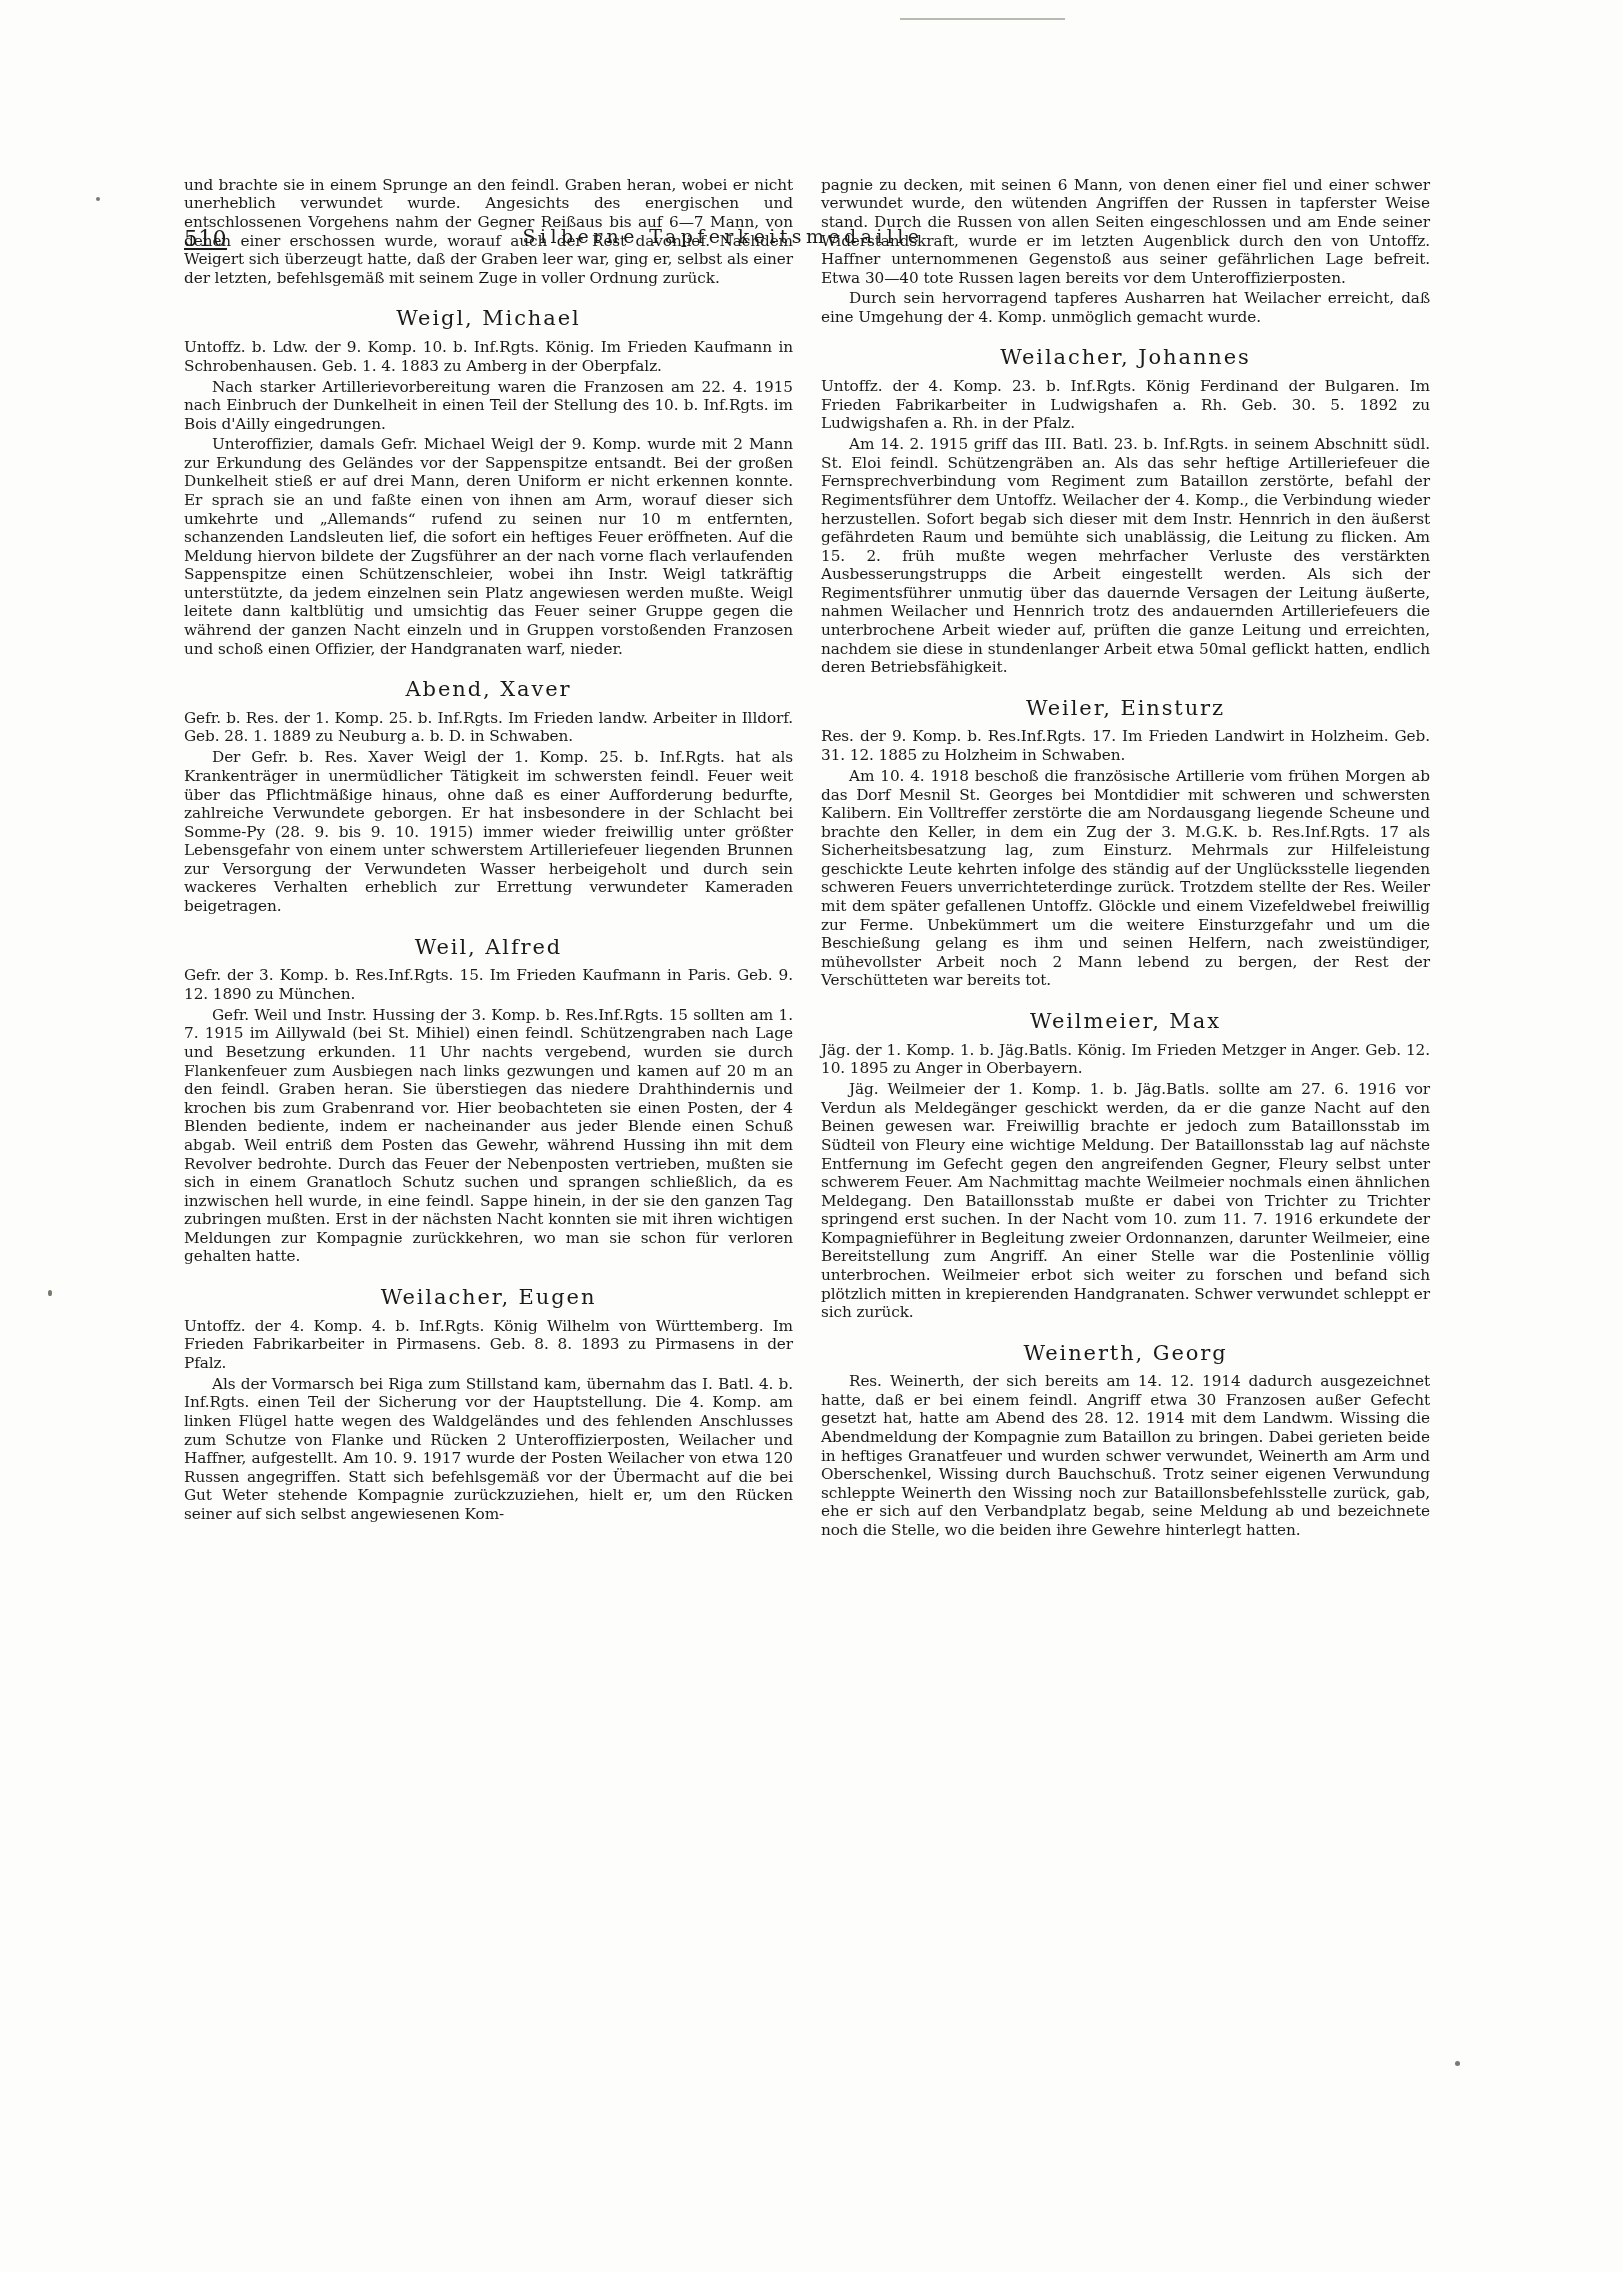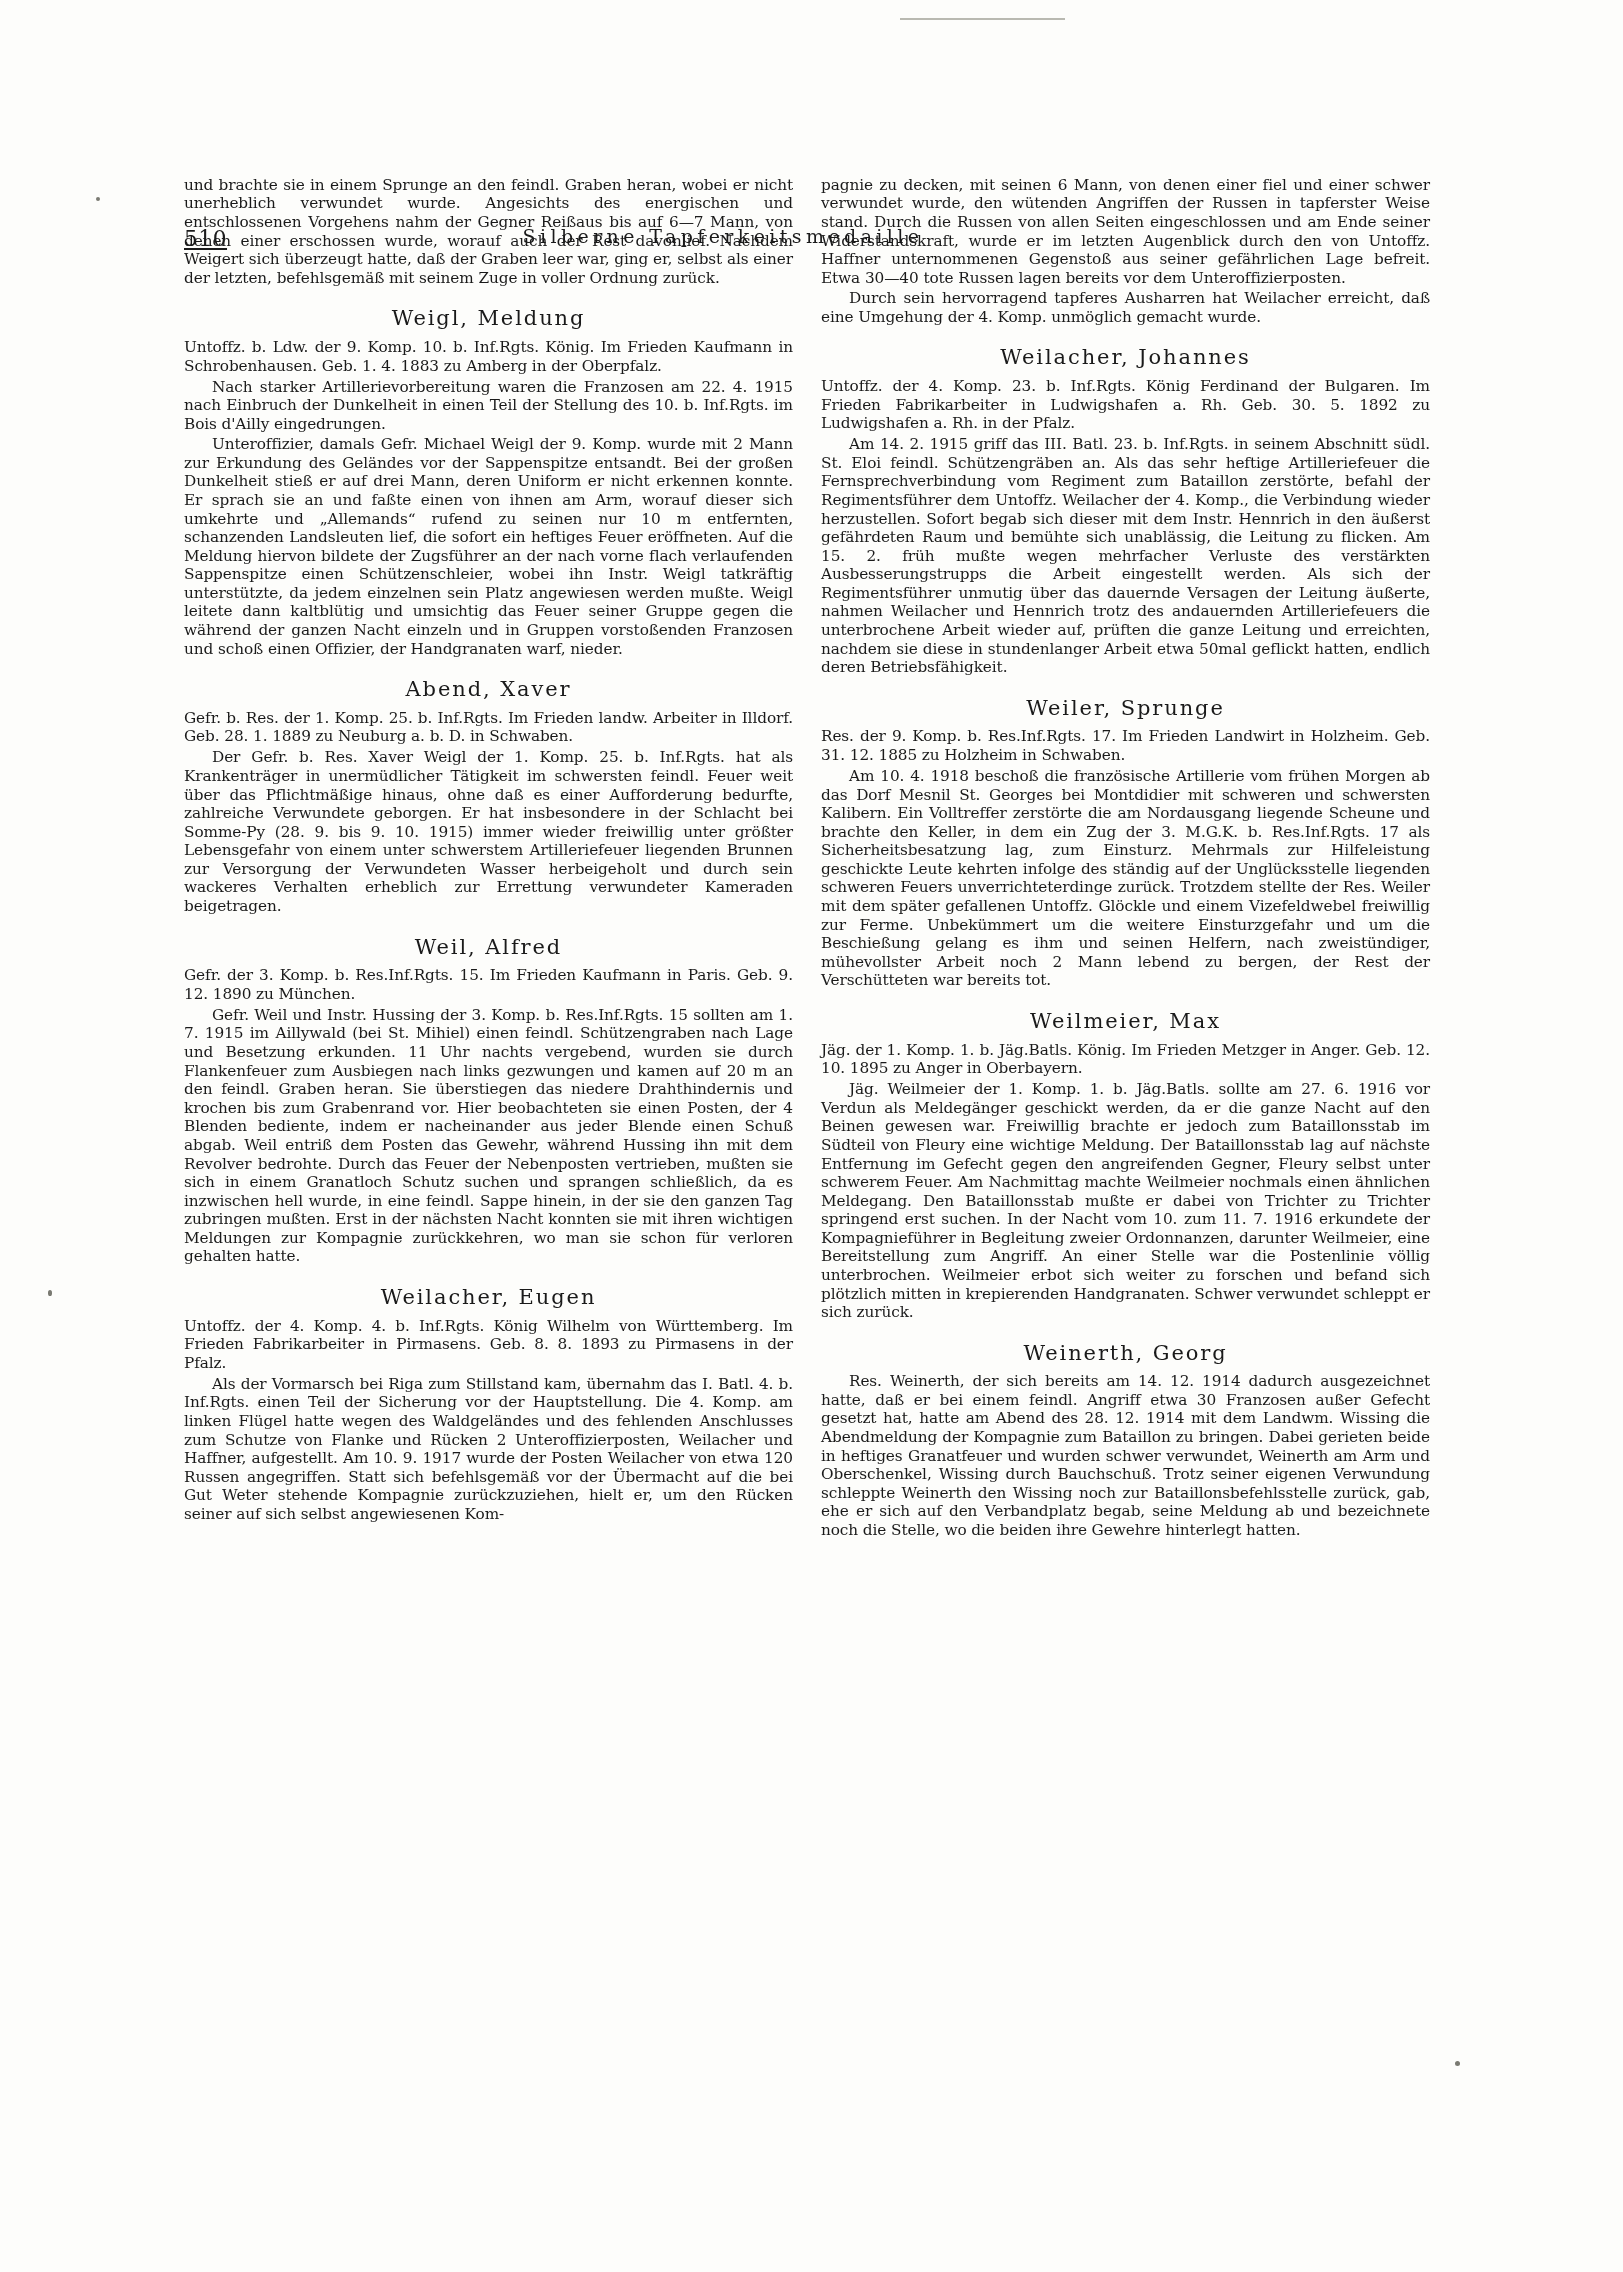--- a/index.html
+++ b/index.html
@@ -108,21 +108,21 @@
     <div class="page-number">510</div>
     <div class="running-head">Silberne Tapferkeitsmedaille</div>
   </div>
 
   <div class="columns">
 
     <div class="col">
 
       <p class="body-para">und brachte sie in einem Sprunge an den feindl. Graben heran, wobei er nicht unerheblich verwundet wurde. Angesichts des energischen und entschlossenen Vorgehens nahm der Gegner Reißaus bis auf 6—7 Mann, von denen einer erschossen wurde, worauf auch der Rest davonlief. Nachdem Weigert sich überzeugt hatte, daß der Graben leer war, ging er, selbst als einer der letzten, befehlsgemäß mit seinem Zuge in voller Ordnung zurück.</p>
 
-      <h2 class="entry-title">Weigl, Meldung</h2>
+      <h2 class="entry-title">Weigl, Michael</h2>
       <p class="center lead">Untoffz. b. Ldw. der 9. Komp. 10. b. Inf.Rgts. König. Im Frieden Kaufmann in Schrobenhausen. Geb. 1. 4. 1883 zu Amberg in der Oberpfalz.</p>
       <p class="indent body-para">Nach starker Artillerievorbereitung waren die Franzosen am 22. 4. 1915 nach Einbruch der Dunkelheit in einen Teil der Stellung des 10. b. Inf.Rgts. im Bois d'Ailly eingedrungen.</p>
       <p class="indent body-para">Unteroffizier, damals Gefr. Michael Weigl der 9. Komp. wurde mit 2 Mann zur Erkundung des Geländes vor der Sappenspitze entsandt. Bei der großen Dunkelheit stieß er auf drei Mann, deren Uniform er nicht erkennen konnte. Er sprach sie an und faßte einen von ihnen am Arm, worauf dieser sich umkehrte und „Allemands“ rufend zu seinen nur 10 m entfernten, schanzenden Landsleuten lief, die sofort ein heftiges Feuer eröffneten. Auf die Meldung hiervon bildete der Zugsführer an der nach vorne flach verlaufenden Sappenspitze einen Schützenschleier, wobei ihn Instr. Weigl tatkräftig unterstützte, da jedem einzelnen sein Platz angewiesen werden mußte. Weigl leitete dann kaltblütig und umsichtig das Feuer seiner Gruppe gegen die während der ganzen Nacht einzeln und in Gruppen vorstoßenden Franzosen und schoß einen Offizier, der Handgranaten warf, nieder.</p>
 
       <h2 class="entry-title">Abend, Xaver</h2>
       <p class="center lead">Gefr. b. Res. der 1. Komp. 25. b. Inf.Rgts. Im Frieden landw. Arbeiter in Illdorf. Geb. 28. 1. 1889 zu Neuburg a. b. D. in Schwaben.</p>
       <p class="indent body-para">Der Gefr. b. Res. Xaver Weigl der 1. Komp. 25. b. Inf.Rgts. hat als Krankenträger in unermüdlicher Tätigkeit im schwersten feindl. Feuer weit über das Pflichtmäßige hinaus, ohne daß es einer Aufforderung bedurfte, zahlreiche Verwundete geborgen. Er hat insbesondere in der Schlacht bei Somme-Py (28. 9. bis 9. 10. 1915) immer wieder freiwillig unter größter Lebensgefahr von einem unter schwerstem Artilleriefeuer liegenden Brunnen zur Versorgung der Verwundeten Wasser herbeigeholt und durch sein wackeres Verhalten erheblich zur Errettung verwundeter Kameraden beigetragen.</p>
 
       <h2 class="entry-title">Weil, Alfred</h2>
       <p class="center lead">Gefr. der 3. Komp. b. Res.Inf.Rgts. 15. Im Frieden Kaufmann in Paris. Geb. 9. 12. 1890 zu München.</p>
@@ -136,21 +136,21 @@
 
     <div class="col">
 
       <p class="body-para">pagnie zu decken, mit seinen 6 Mann, von denen einer fiel und einer schwer verwundet wurde, den wütenden Angriffen der Russen in tapferster Weise stand. Durch die Russen von allen Seiten eingeschlossen und am Ende seiner Widerstandskraft, wurde er im letzten Augenblick durch den von Untoffz. Haffner unternommenen Gegenstoß aus seiner gefährlichen Lage befreit. Etwa 30—40 tote Russen lagen bereits vor dem Unteroffizierposten.</p>
       <p class="indent body-para">Durch sein hervorragend tapferes Ausharren hat Weilacher erreicht, daß eine Umgehung der 4. Komp. unmöglich gemacht wurde.</p>
 
       <h2 class="entry-title">Weilacher, Johannes</h2>
       <p class="center lead">Untoffz. der 4. Komp. 23. b. Inf.Rgts. König Ferdinand der Bulgaren. Im Frieden Fabrikarbeiter in Ludwigshafen a. Rh. Geb. 30. 5. 1892 zu Ludwigshafen a. Rh. in der Pfalz.</p>
       <p class="indent body-para">Am 14. 2. 1915 griff das III. Batl. 23. b. Inf.Rgts. in seinem Abschnitt südl. St. Eloi feindl. Schützengräben an. Als das sehr heftige Artilleriefeuer die Fernsprechverbindung vom Regiment zum Bataillon zerstörte, befahl der Regimentsführer dem Untoffz. Weilacher der 4. Komp., die Verbindung wieder herzustellen. Sofort begab sich dieser mit dem Instr. Hennrich in den äußerst gefährdeten Raum und bemühte sich unablässig, die Leitung zu flicken. Am 15. 2. früh mußte wegen mehrfacher Verluste des verstärkten Ausbesserungstrupps die Arbeit eingestellt werden. Als sich der Regimentsführer unmutig über das dauernde Versagen der Leitung äußerte, nahmen Weilacher und Hennrich trotz des andauernden Artilleriefeuers die unterbrochene Arbeit wieder auf, prüften die ganze Leitung und erreichten, nachdem sie diese in stundenlanger Arbeit etwa 50mal geflickt hatten, endlich deren Betriebsfähigkeit.</p>
 
-      <h2 class="entry-title">Weiler, Sprunge</h2>
+      <h2 class="entry-title">Weiler, Einsturz</h2>
       <p class="center lead">Res. der 9. Komp. b. Res.Inf.Rgts. 17. Im Frieden Landwirt in Holzheim. Geb. 31. 12. 1885 zu Holzheim in Schwaben.</p>
       <p class="indent body-para">Am 10. 4. 1918 beschoß die französische Artillerie vom frühen Morgen ab das Dorf Mesnil St. Georges bei Montdidier mit schweren und schwersten Kalibern. Ein Volltreffer zerstörte die am Nordausgang liegende Scheune und brachte den Keller, in dem ein Zug der 3. M.G.K. b. Res.Inf.Rgts. 17 als Sicherheitsbesatzung lag, zum Einsturz. Mehrmals zur Hilfeleistung geschickte Leute kehrten infolge des ständig auf der Unglücksstelle liegenden schweren Feuers unverrichteterdinge zurück. Trotzdem stellte der Res. Weiler mit dem später gefallenen Untoffz. Glöckle und einem Vizefeldwebel freiwillig zur Ferme. Unbekümmert um die weitere Einsturzgefahr und um die Beschießung gelang es ihm und seinen Helfern, nach zweistündiger, mühevollster Arbeit noch 2 Mann lebend zu bergen, der Rest der Verschütteten war bereits tot.</p>
 
       <h2 class="entry-title">Weilmeier, Max</h2>
       <p class="center lead">Jäg. der 1. Komp. 1. b. Jäg.Batls. König. Im Frieden Metzger in Anger. Geb. 12. 10. 1895 zu Anger in Oberbayern.</p>
       <p class="indent body-para">Jäg. Weilmeier der 1. Komp. 1. b. Jäg.Batls. sollte am 27. 6. 1916 vor Verdun als Meldegänger geschickt werden, da er die ganze Nacht auf den Beinen gewesen war. Freiwillig brachte er jedoch zum Bataillonsstab im Südteil von Fleury eine wichtige Meldung. Der Bataillonsstab lag auf nächste Entfernung im Gefecht gegen den angreifenden Gegner, Fleury selbst unter schwerem Feuer. Am Nachmittag machte Weilmeier nochmals einen ähnlichen Meldegang. Den Bataillonsstab mußte er dabei von Trichter zu Trichter springend erst suchen. In der Nacht vom 10. zum 11. 7. 1916 erkundete der Kompagnieführer in Begleitung zweier Ordonnanzen, darunter Weilmeier, eine Bereitstellung zum Angriff. An einer Stelle war die Postenlinie völlig unterbrochen. Weilmeier erbot sich weiter zu forschen und befand sich plötzlich mitten in krepierenden Handgranaten. Schwer verwundet schleppt er sich zurück.</p>
 
       <h2 class="entry-title">Weinerth, Georg</h2>
       <p class="indent body-para">Res. Weinerth, der sich bereits am 14. 12. 1914 dadurch ausgezeichnet hatte, daß er bei einem feindl. Angriff etwa 30 Franzosen außer Gefecht gesetzt hat, hatte am Abend des 28. 12. 1914 mit dem Landwm. Wissing die Abendmeldung der Kompagnie zum Bataillon zu bringen. Dabei gerieten beide in heftiges Granatfeuer und wurden schwer verwundet, Weinerth am Arm und Oberschenkel, Wissing durch Bauchschuß. Trotz seiner eigenen Verwundung schleppte Weinerth den Wissing noch zur Bataillonsbefehlsstelle zurück, gab, ehe er sich auf den Verbandplatz begab, seine Meldung ab und bezeichnete noch die Stelle, wo die beiden ihre Gewehre hinterlegt hatten.</p>
 

